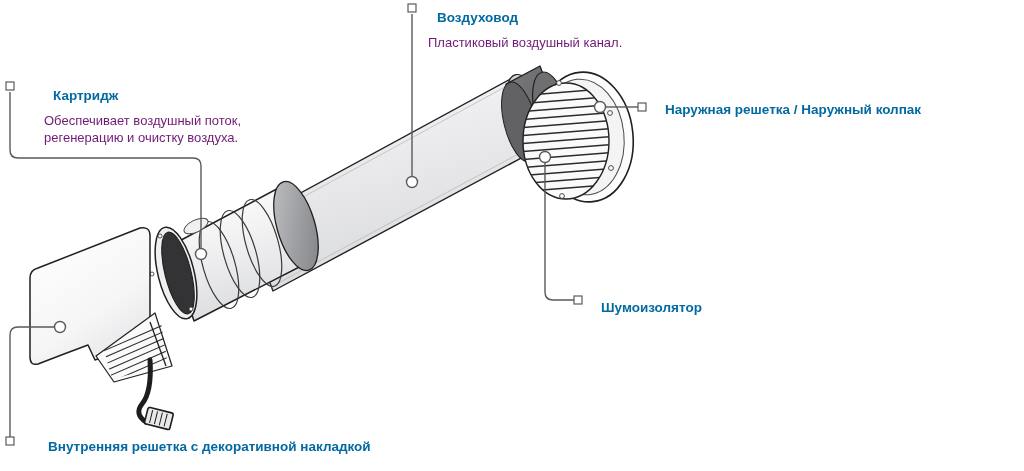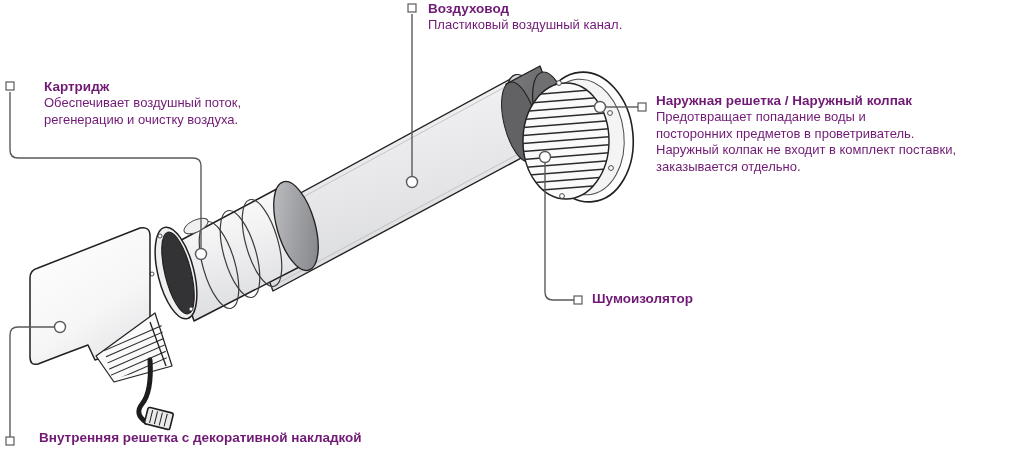--- a/index.html
+++ b/index.html
@@ -27,24 +27,24 @@
     top: 0;
     width: 1024px;
     height: 471px;
   }
   .callout {
     position: absolute;
   }
   .callout-title {
     font-size: 13.5px;
     font-weight: bold;
-    color: #701a75;
+    color: #0369a1;
     line-height: 16px;
     white-space: nowrap;
-    margin: 0;
+    margin: 9px;
   }
   .callout-body {
     font-size: 13px;
     color: #701a75;
     line-height: 16.5px;
     margin: 0;
     white-space: pre-line;
   }
   
   #callout-duct       { left: 428px; top: 1px;   }
@@ -230,24 +230,20 @@
   </div>
 
   <div class="callout" id="callout-cartridge">
     <div class="callout-title">Картридж</div>
     <div class="callout-body">Обеспечивает воздушный поток,
 регенерацию и очистку воздуха.</div>
   </div>
 
   <div class="callout" id="callout-outer">
     <div class="callout-title">Наружная решетка / Наружный колпак</div>
-    <div class="callout-body">Предотвращает попадание воды и
-посторонних предметов в проветриватель.
-Наружный колпак не входит в комплект поставки,
-заказывается отдельно.</div>
   </div>
 
   <div class="callout" id="callout-noise">
     <div class="callout-title">Шумоизолятор</div>
   </div>
 
   <div class="callout" id="callout-inner">
     <div class="callout-title">Внутренняя решетка с декоративной накладкой</div>
   </div>
 

